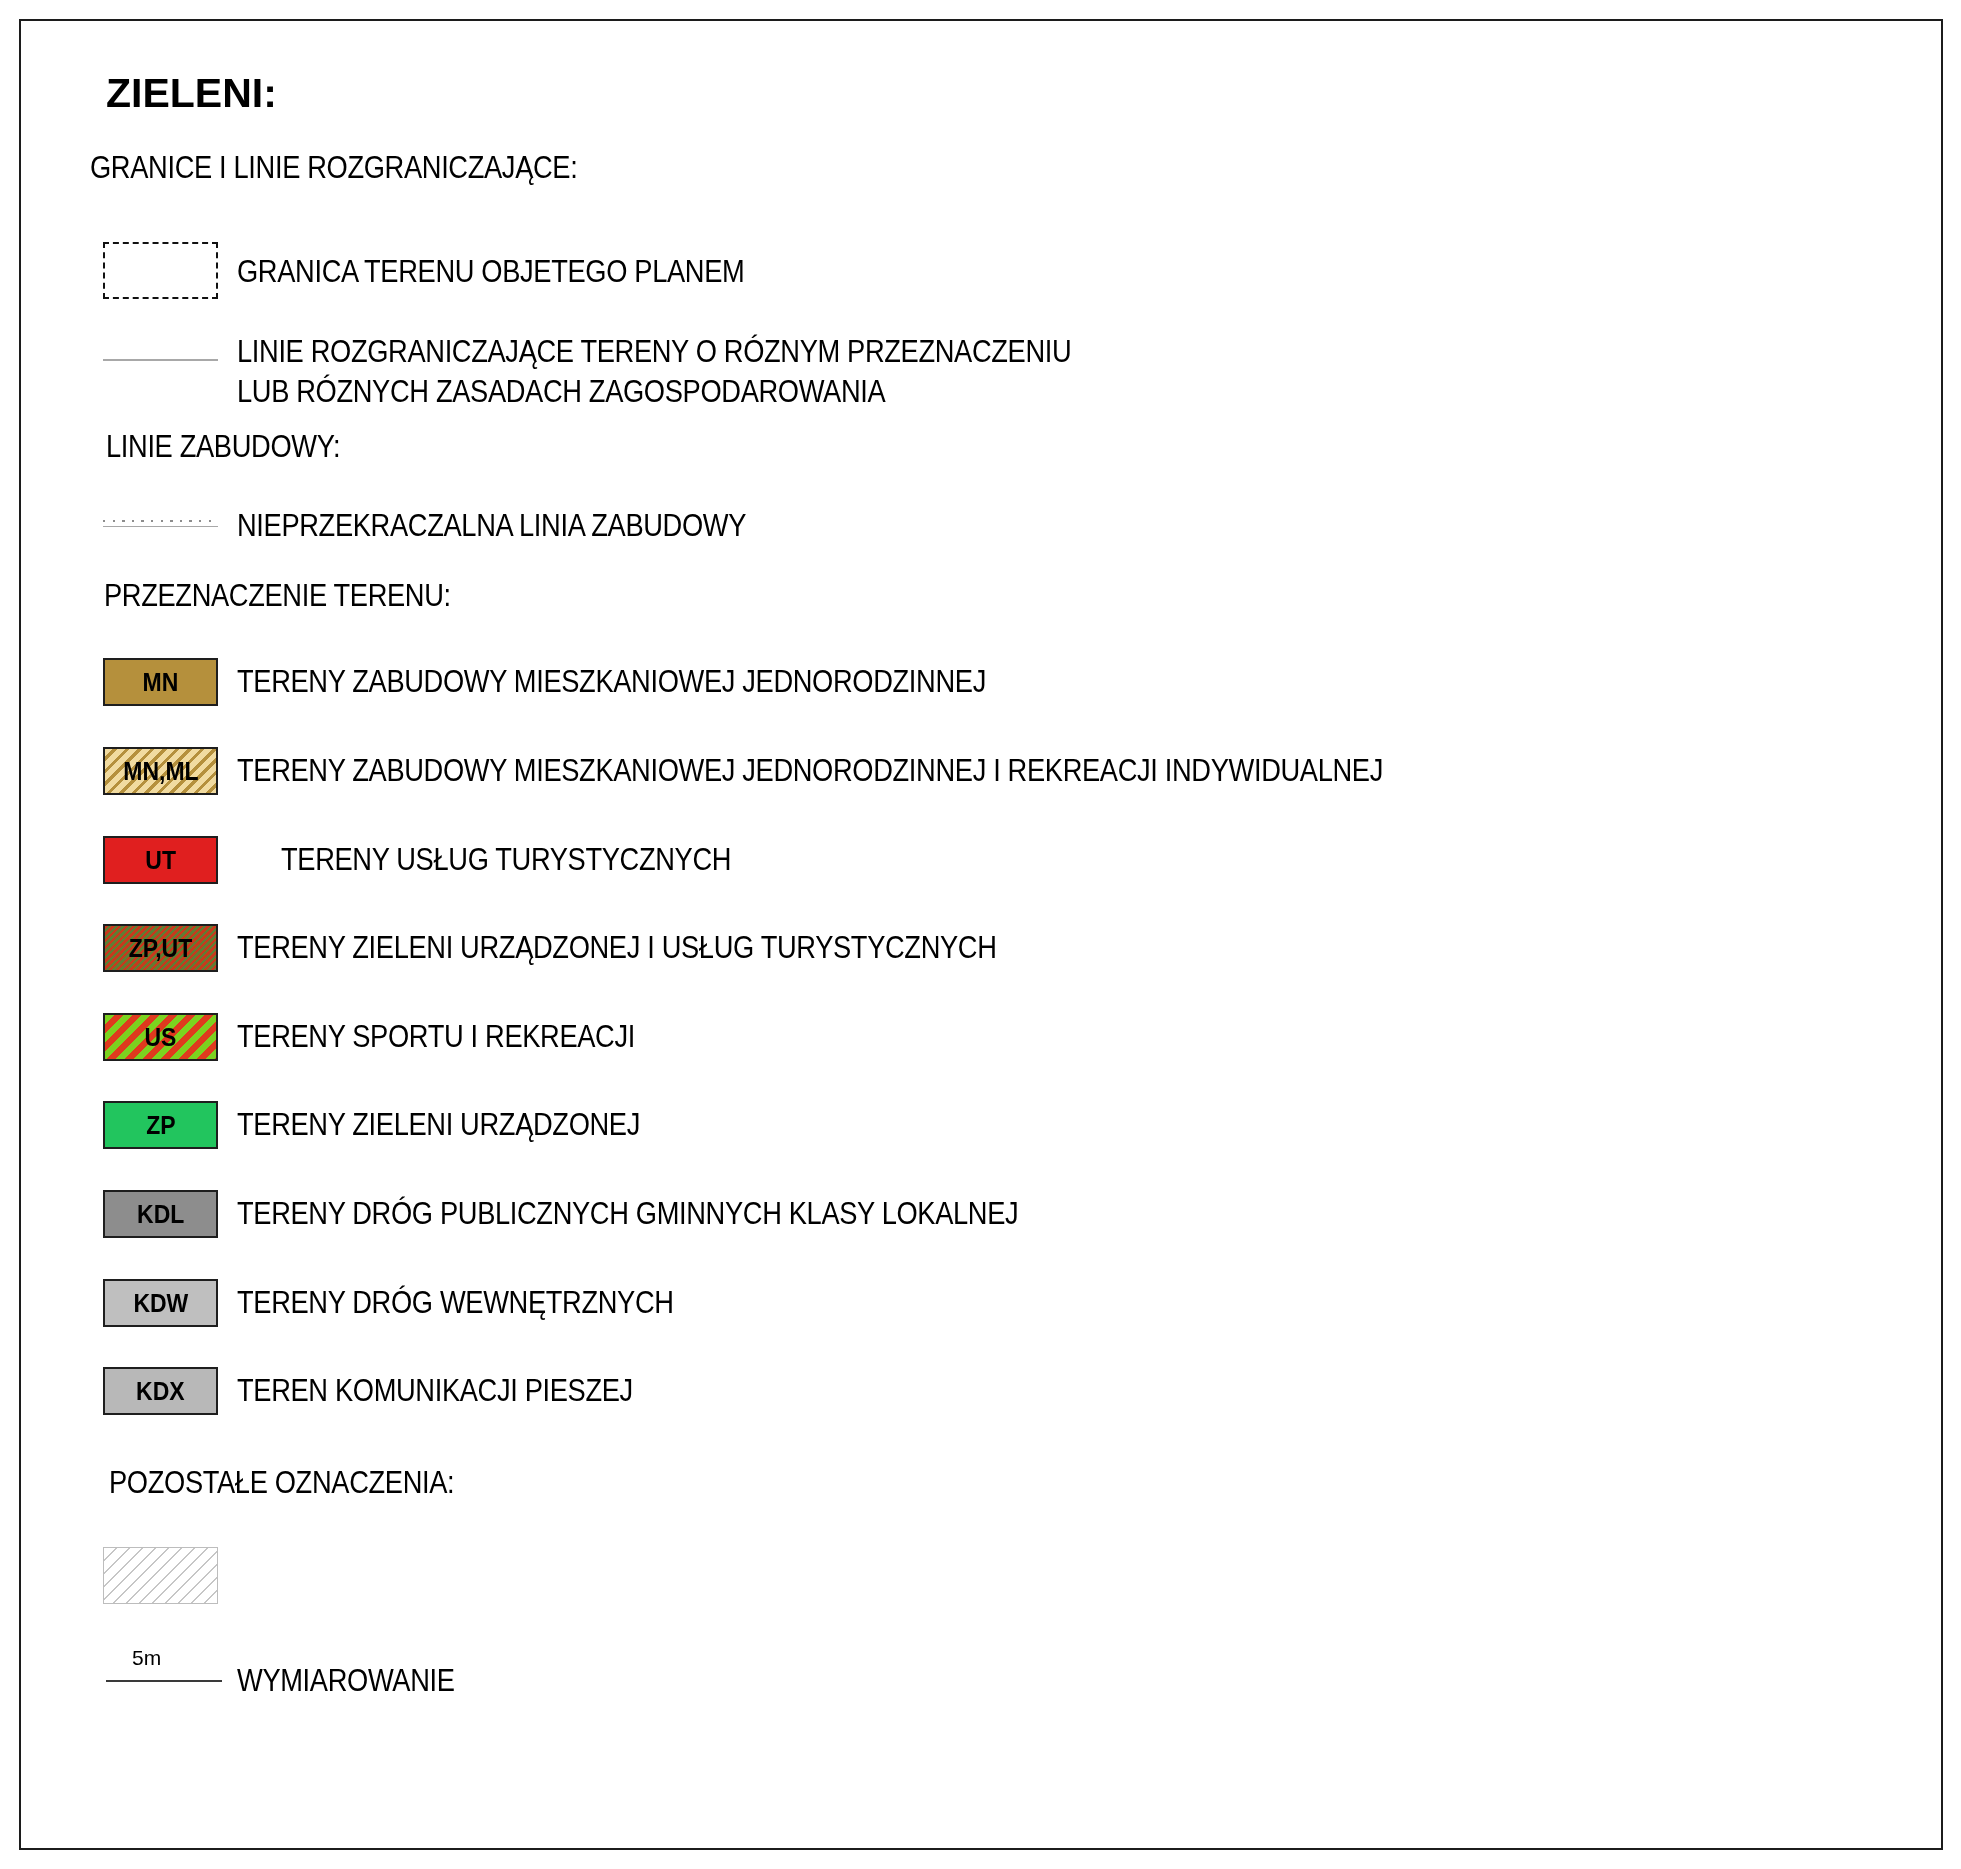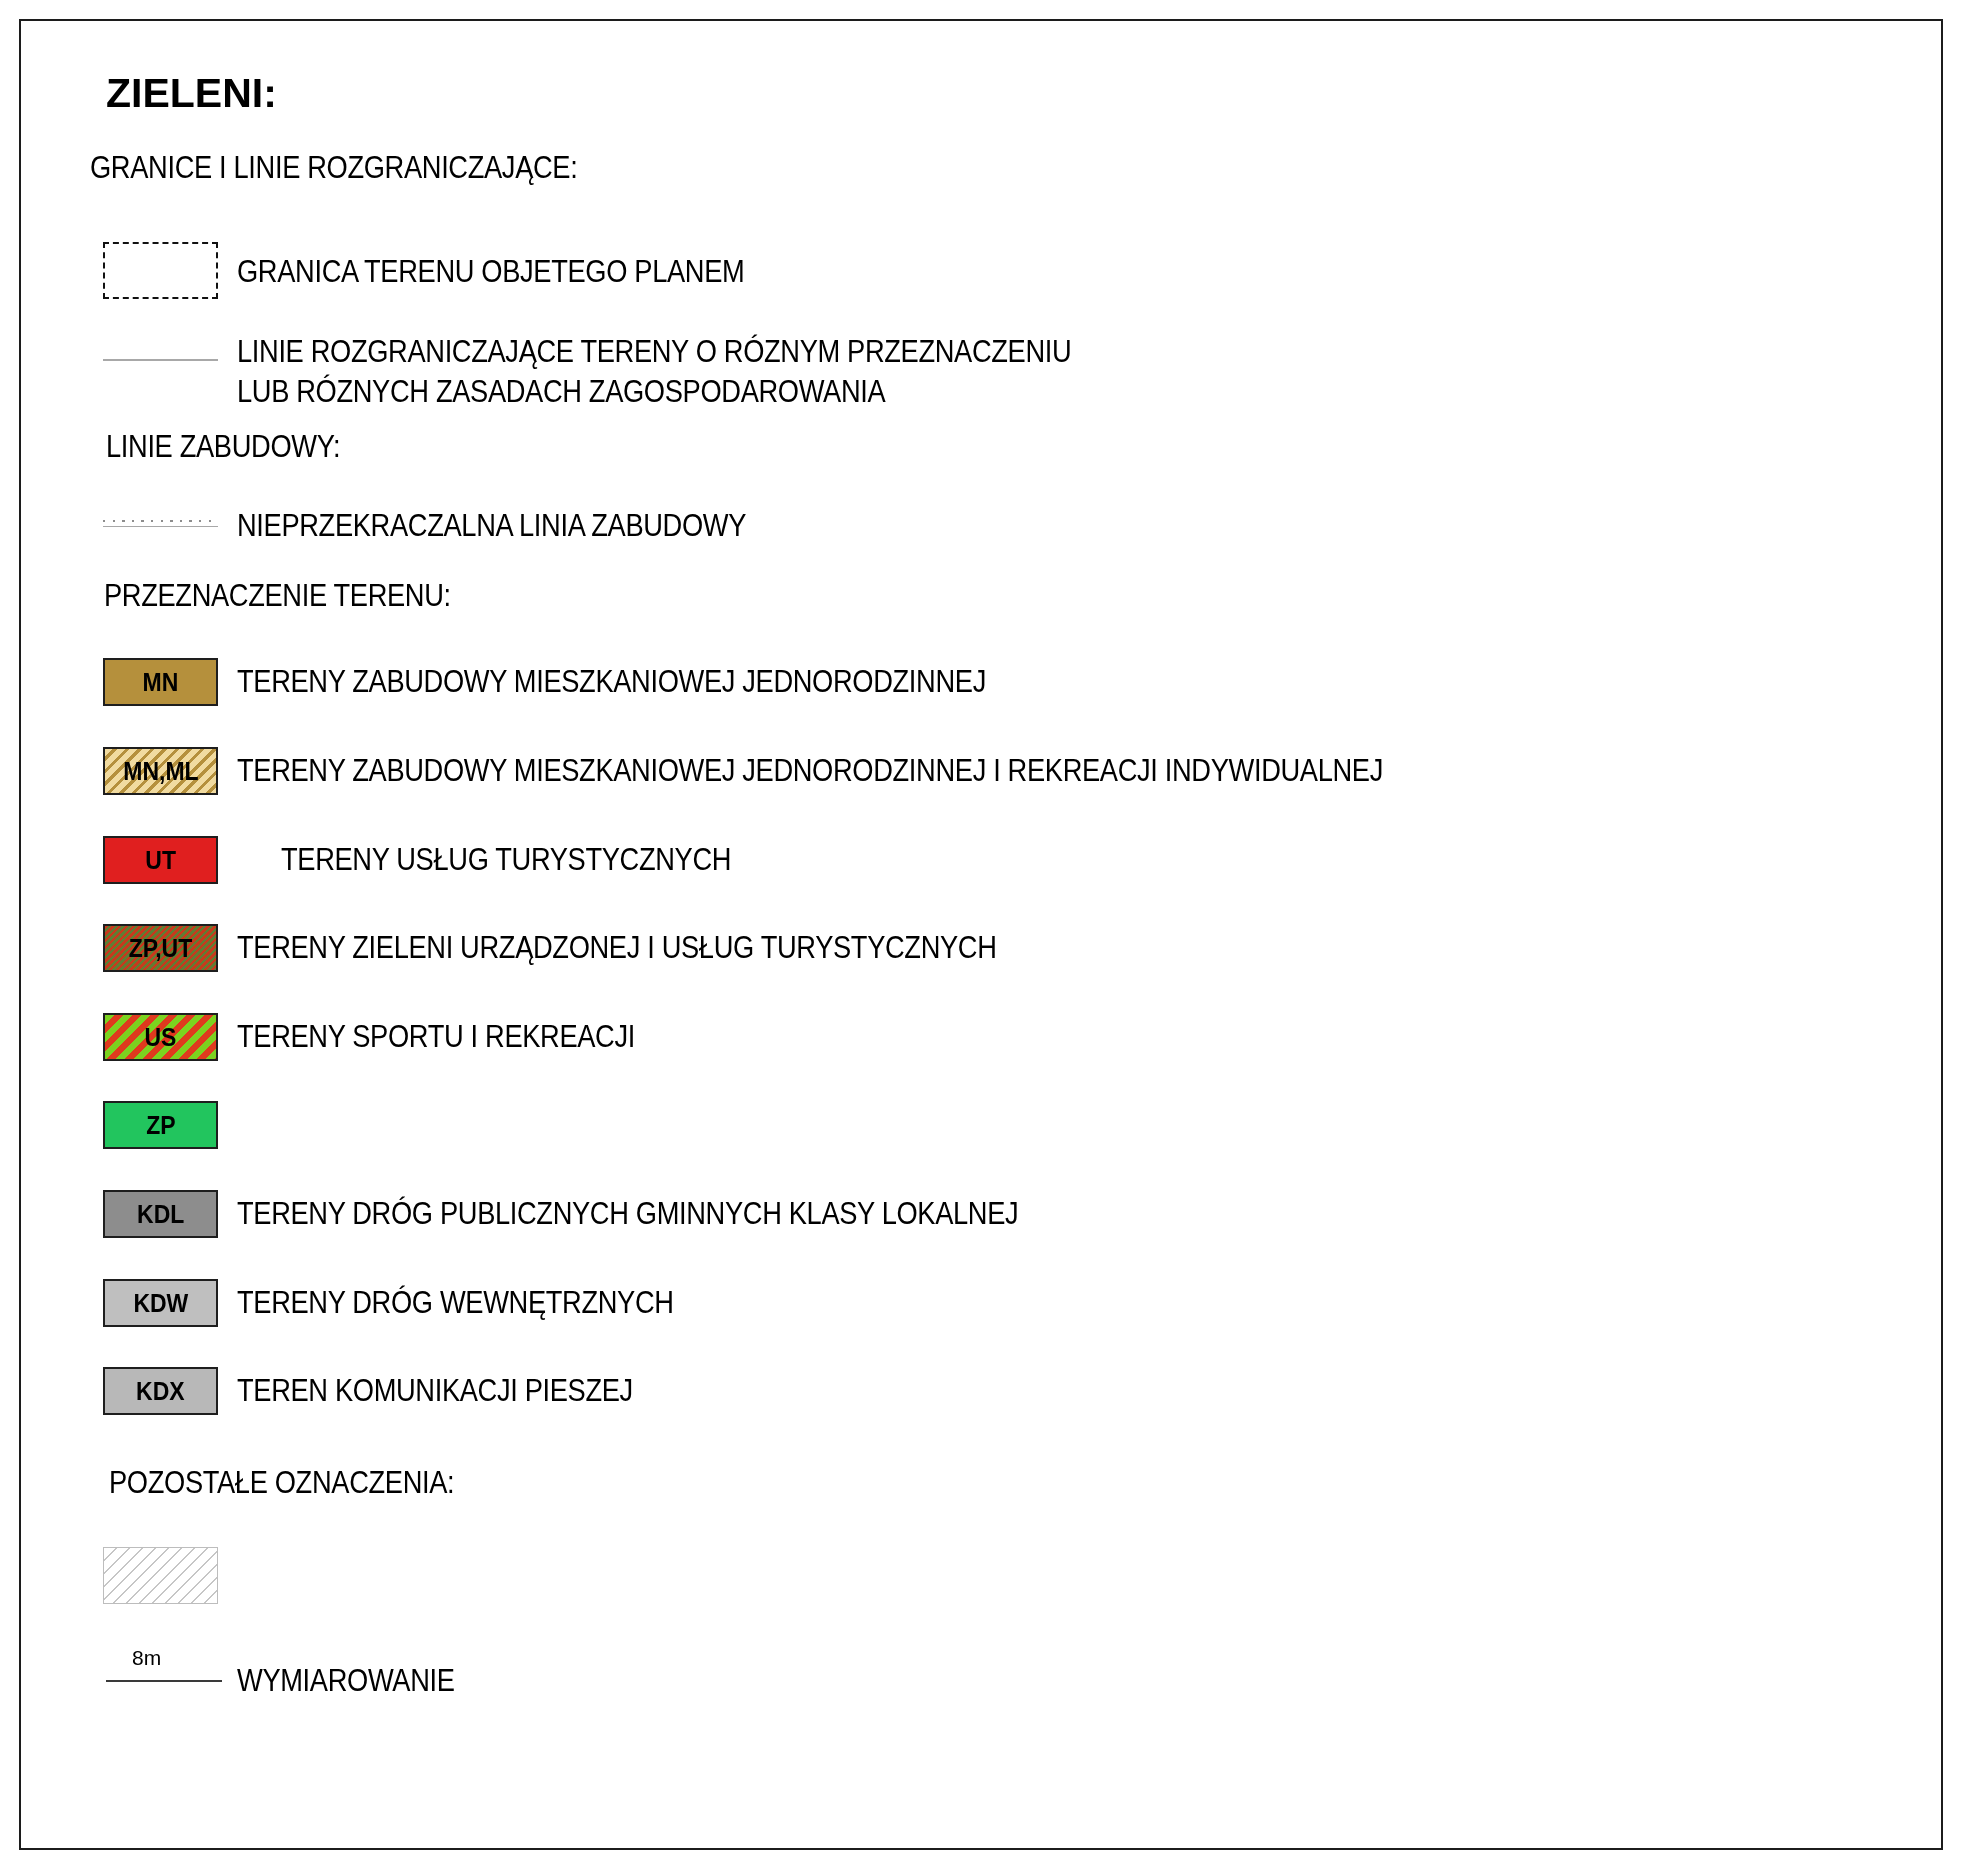--- a/index.html
+++ b/index.html
@@ -146,20 +146,21 @@
     <div class="swatch" style="background: repeating-linear-gradient(135deg, rgb(200, 57, 28) 0px, rgb(200, 57, 28) 2.4px, rgb(95, 125, 51) 2.4px, rgb(95, 125, 51) 4.8px);">
       <span class="code">ZP,UT</span>
     </div>
     <span class="lbl"><span class="cond">TERENY ZIELENI URZĄDZONEJ I USŁUG TURYSTYCZNYCH</span></span>
   </div>
 
   <div class="row" style="top:1097px;">
     <div class="swatch" style="background: #22c55e;">
       <span class="code">ZP</span>
     </div>
+    <span class="lbl"><span class="cond">TERENY ZIELENI URZĄDZONEJ</span></span>
   </div>
 
   <div class="row" style="top:1186px;">
     <div class="swatch" style="background: rgb(141, 141, 141);">
       <span class="code">KDL</span>
     </div>
     <span class="lbl"><span class="cond">TERENY DRÓG PUBLICZNYCH GMINNYCH KLASY LOKALNEJ</span></span>
   </div>
 
   <div class="row" style="top:1275px;">
@@ -175,20 +176,20 @@
     </div>
     <span class="lbl"><span class="cond">TEREN KOMUNIKACJI PIESZEJ</span></span>
   </div>
 
   <div class="abs header" style="left:109px; top:1465px;">
     <span class="cond">POZOSTAŁE OZNACZENIA:</span>
   </div>
 
   <div class="archeo" style="background: repeating-linear-gradient(135deg, rgb(255, 255, 255) 0px, rgb(255, 255, 255) 8px, rgb(198, 198, 198) 8px, rgb(198, 198, 198) 9.2px);"></div>
 
-  <div class="dim-text">8m</div>
+  <div class="dim-text">5m</div>
   <div class="dim-line"></div>
   <div class="abs lbl" style="left:237px; top:1663px;">
     <span class="cond">WYMIAROWANIE</span>
   </div>
 
 </div>
 
 
 </body></html>

